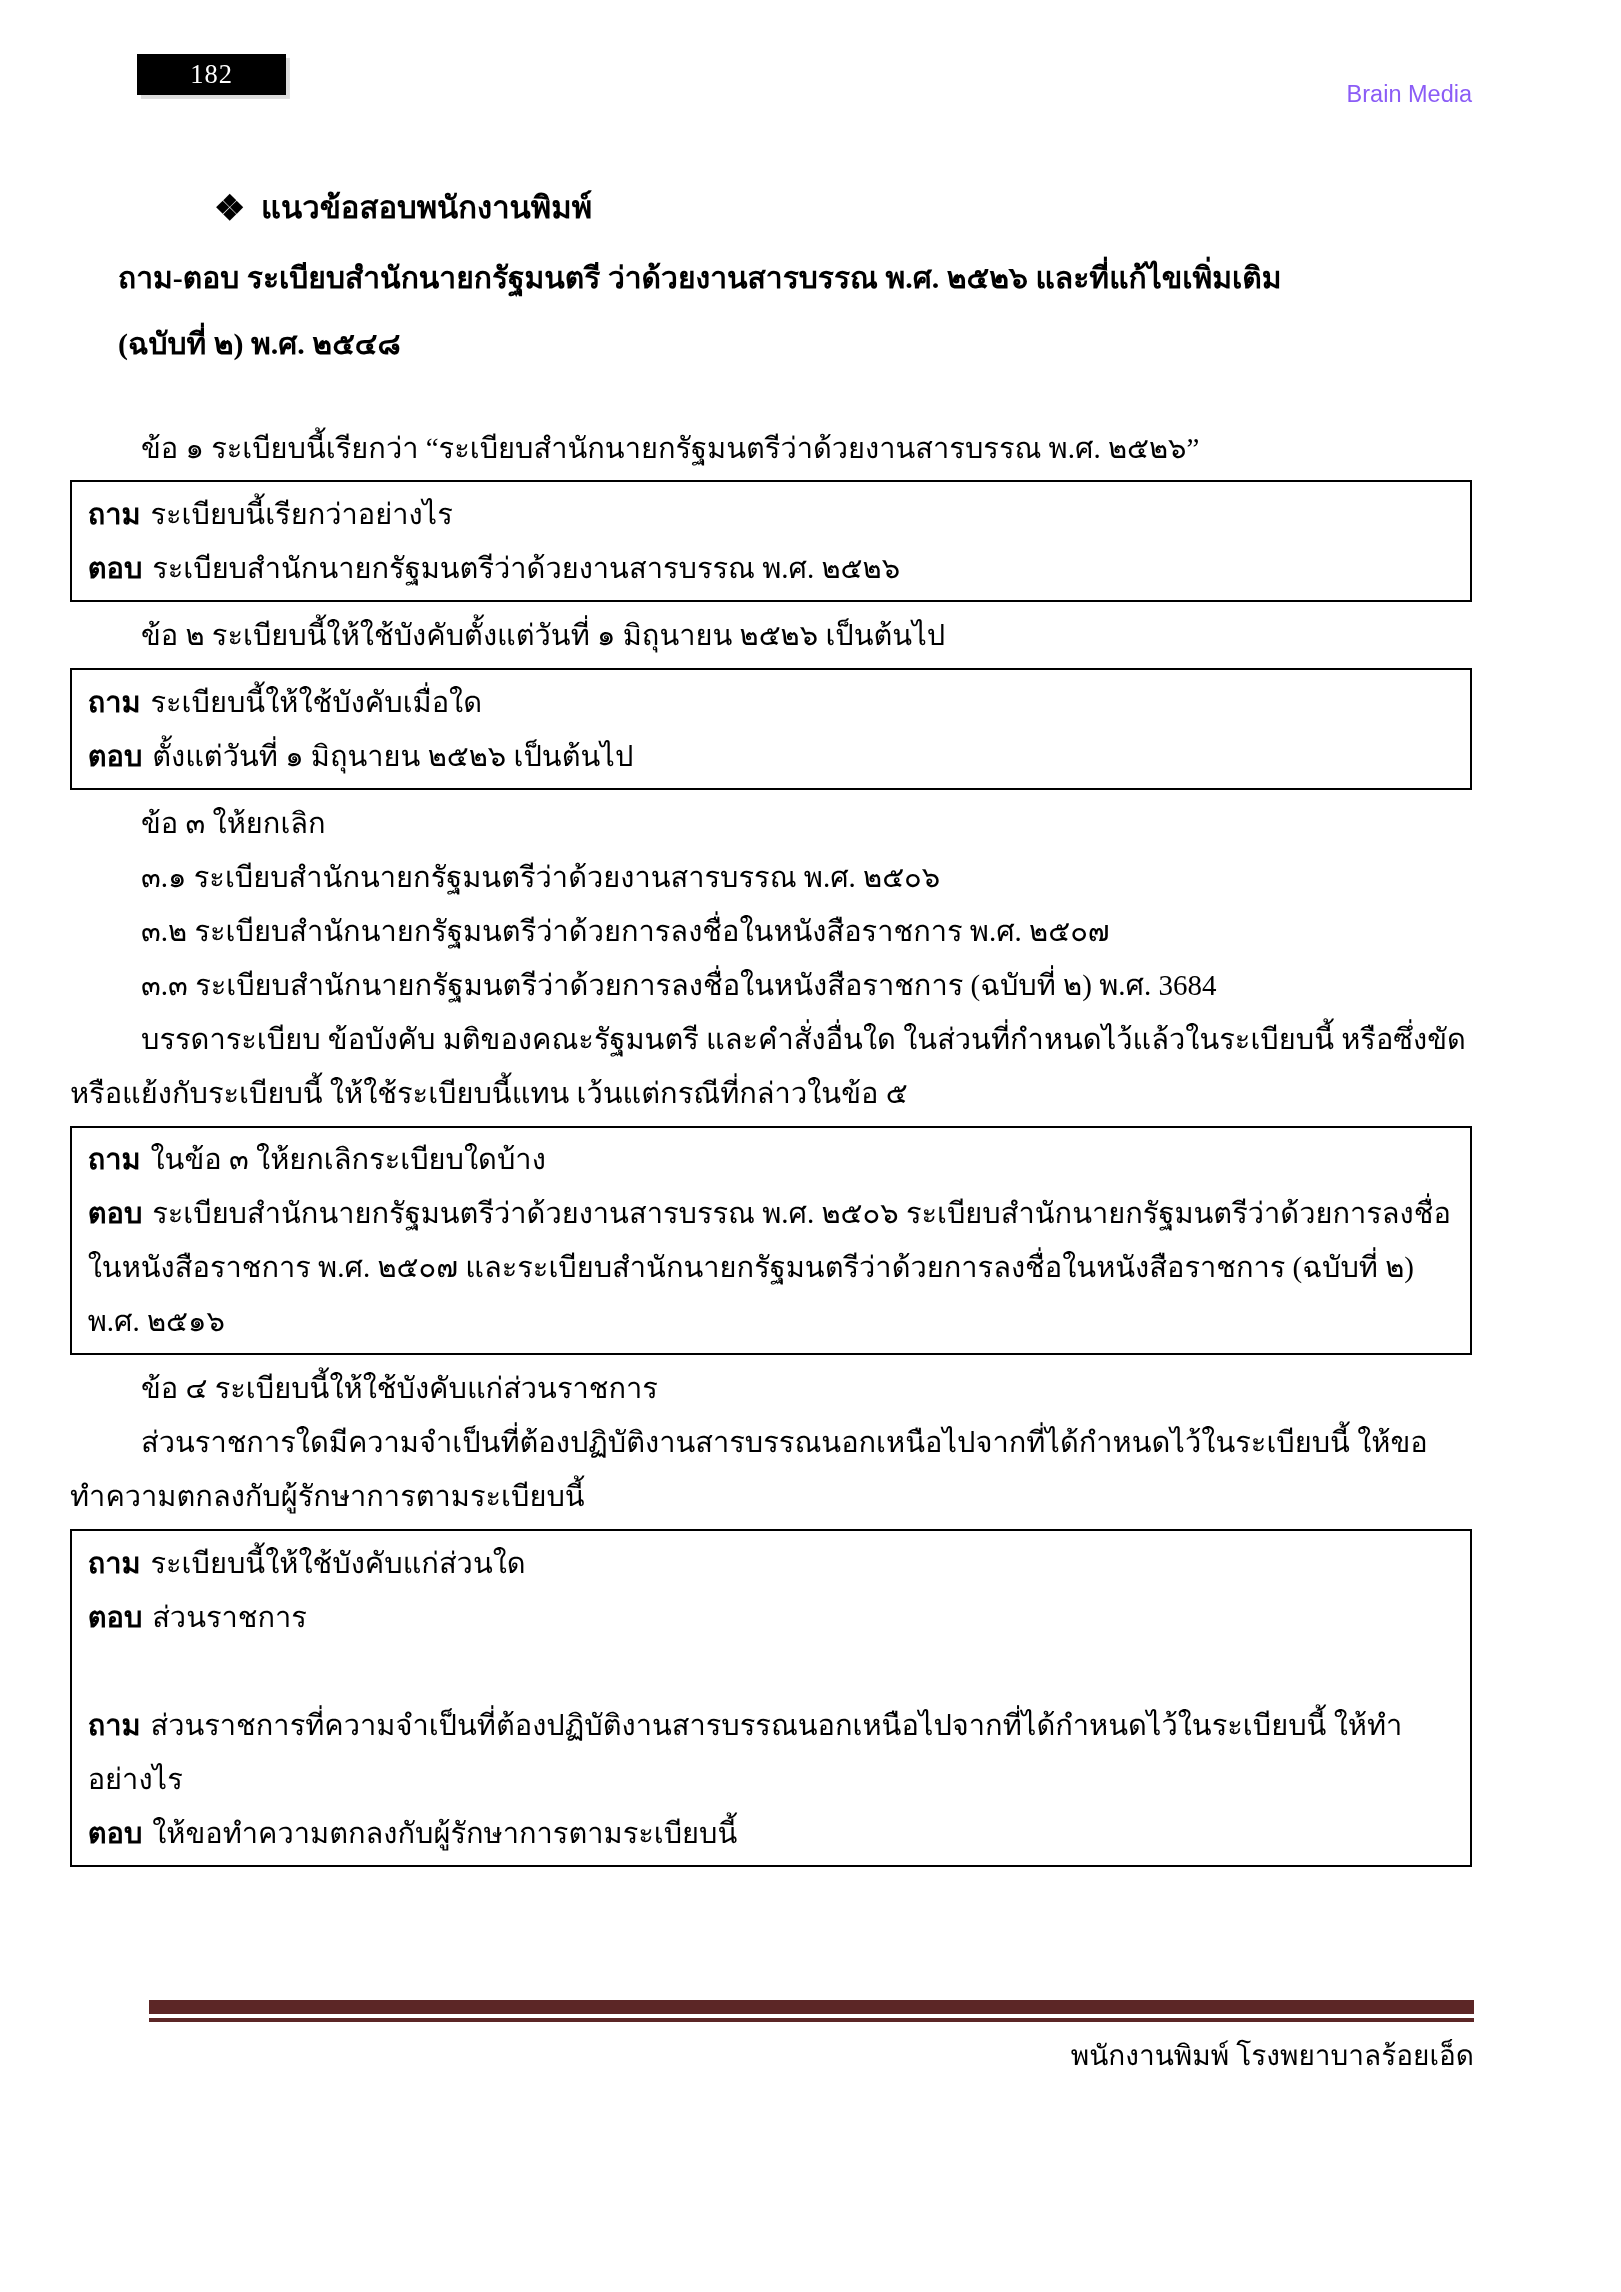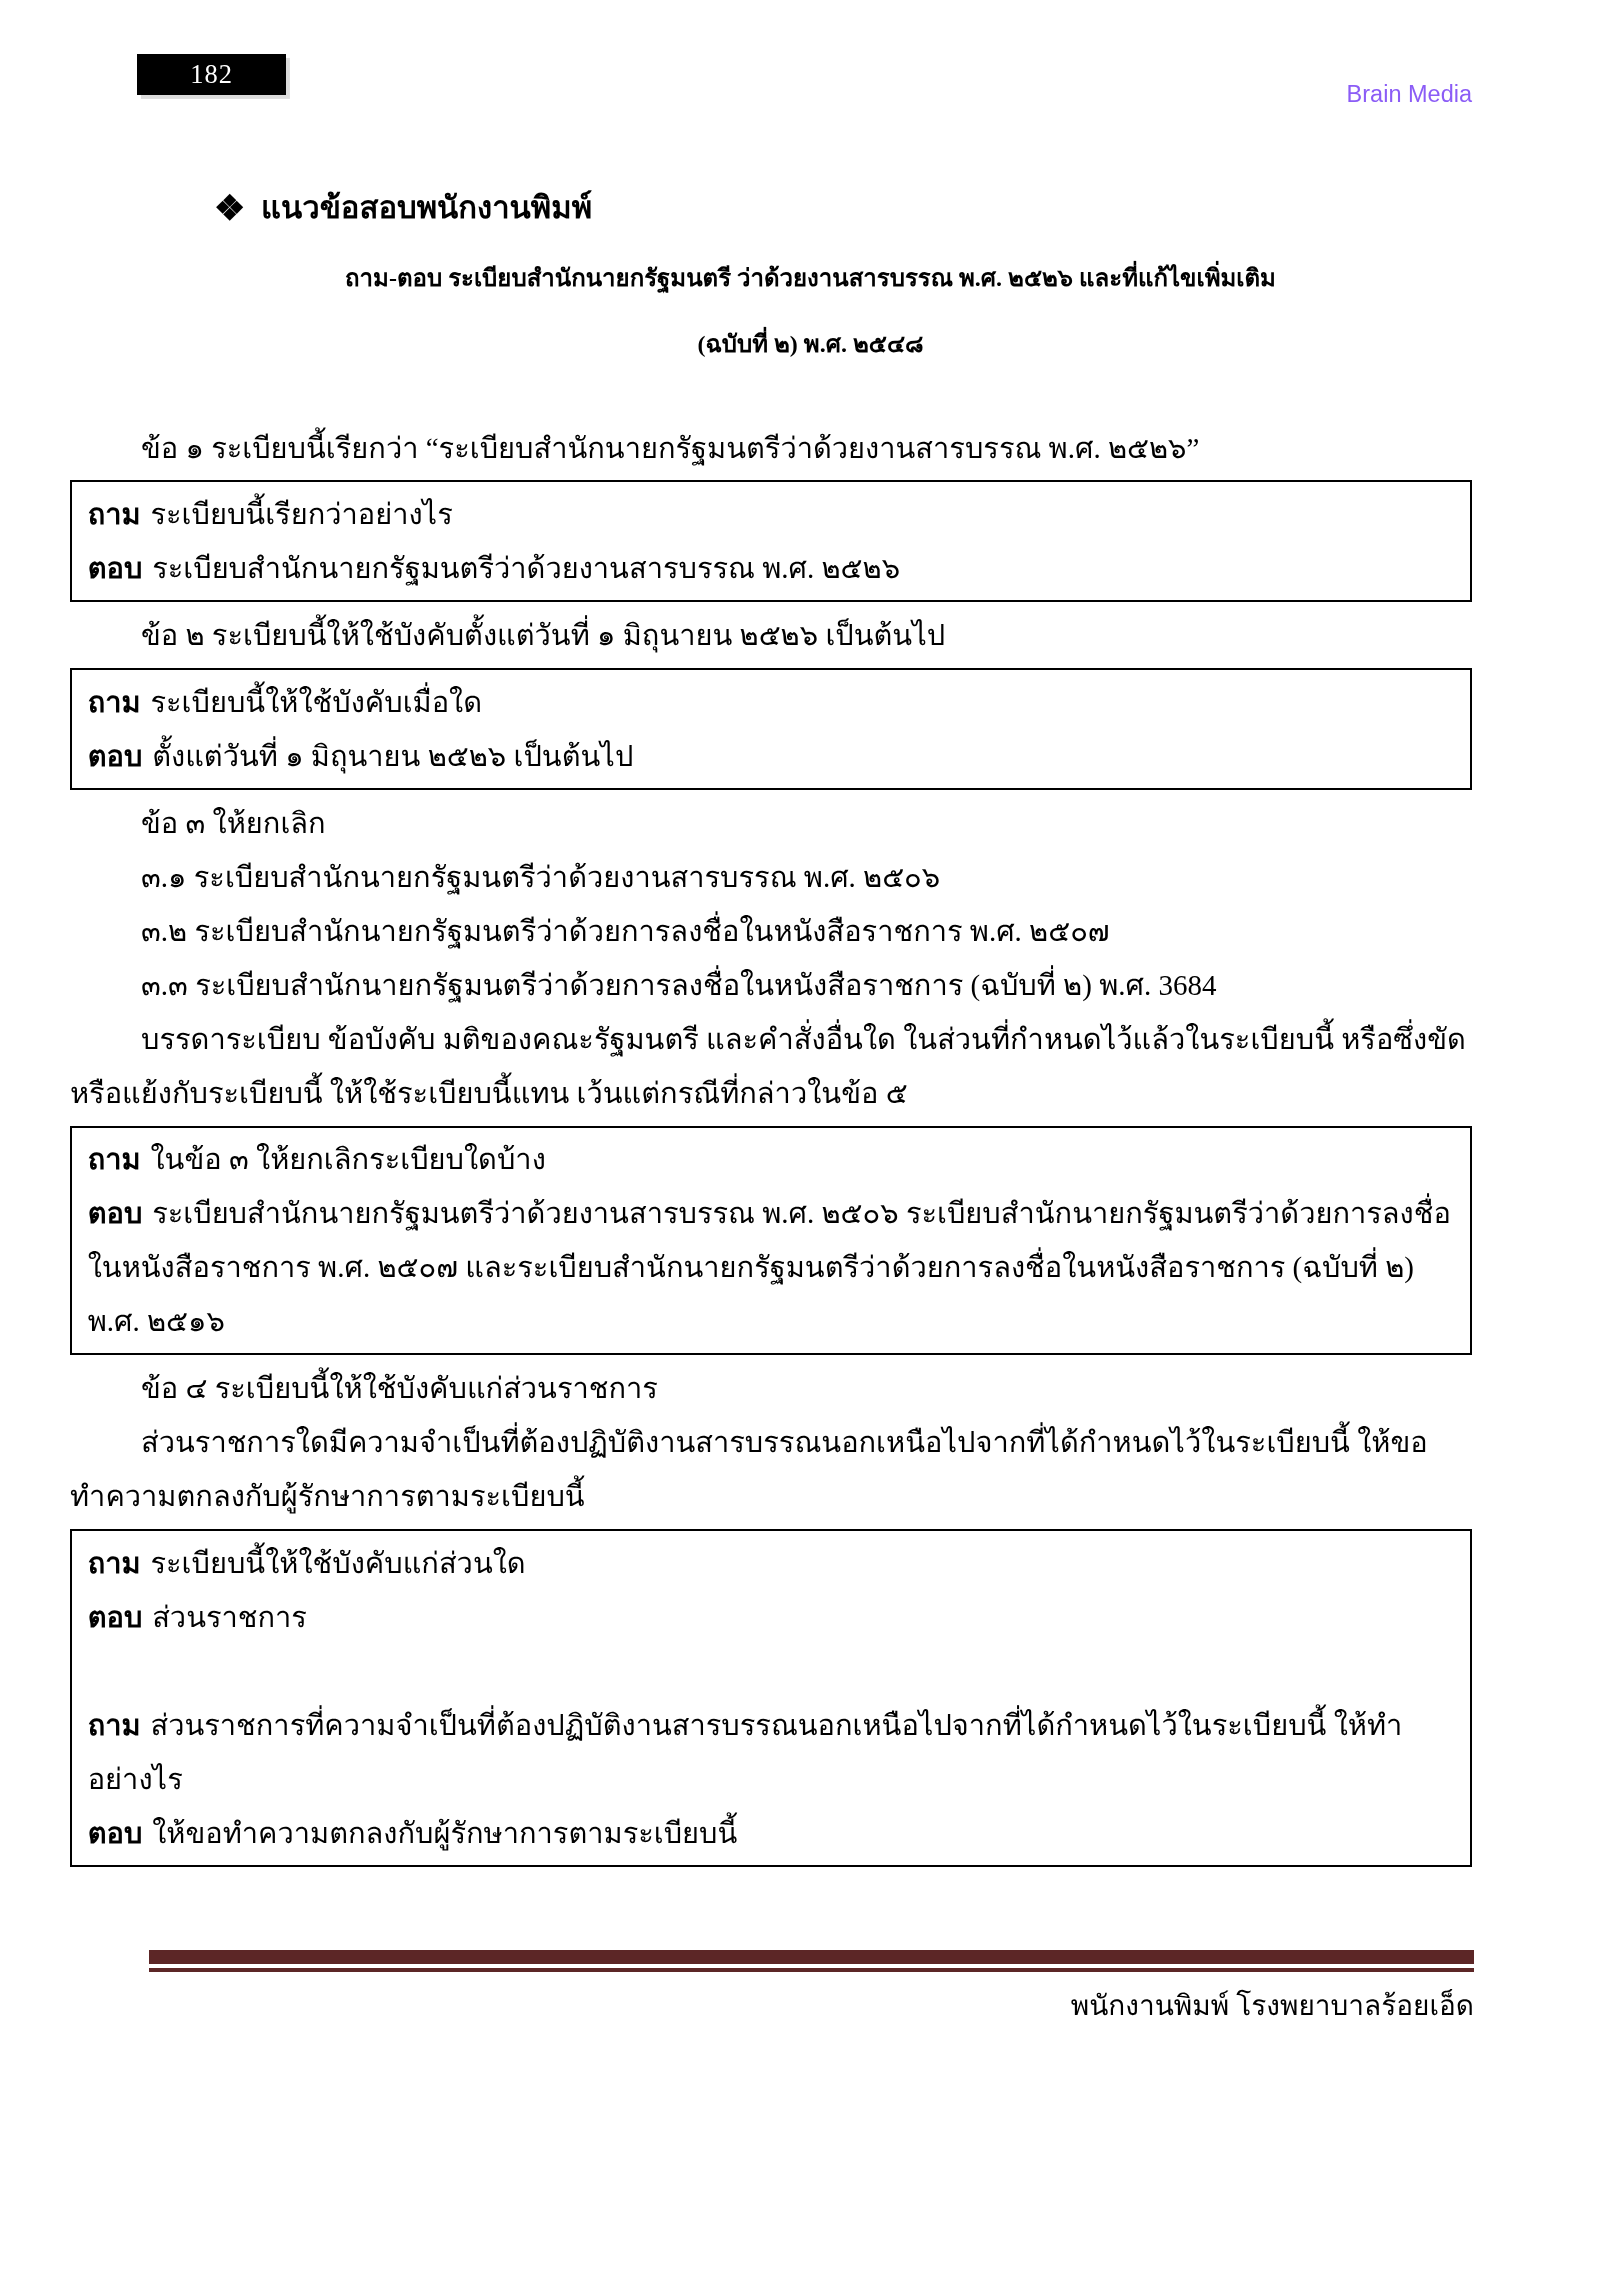--- a/index.html
+++ b/index.html
@@ -52,23 +52,22 @@
     line-height: 46px;
     display: flex;
     align-items: center;
     gap: 15.7px;
   }
   .bullet {
     font-size: 35px;
     line-height: 35px;
   }
   .subtitle {
-    text-align: center;
     font-weight: bold;
-    font-size: 24px;
+    font-size: 30px;
     line-height: 46px;
     margin: 0 118px;
   }
   .subtitle.first { margin-top: 23.5px; }
   .subtitle.second { margin-top: 20px; font-family: Liberation Serif, serif; }
   
   .doc-body {
     margin: 54px 149px 0 70px;
     font-size: 29px;
     line-height: 54px;
@@ -85,21 +84,21 @@
   .qa-line { margin: 0; }
   .qa-label {
     font-weight: bold;
     margin-right: 9.8px;
   }
   
   .footer {
     position: absolute;
     left: 149px;
     right: 147px;
-    top: 1950px;
+    top: 2000px;
   }
   .bar-thick { height: 13.7px; background: #5c2626; }
   .bar-thin  { height: 4.9px;  background: #5c2626; margin-top: 3.9px; }
   .footer-text {
     text-align: right;
     font-size: 28px;
     line-height: 47px;
     margin-top: 9.8px;
   }
 </style>

